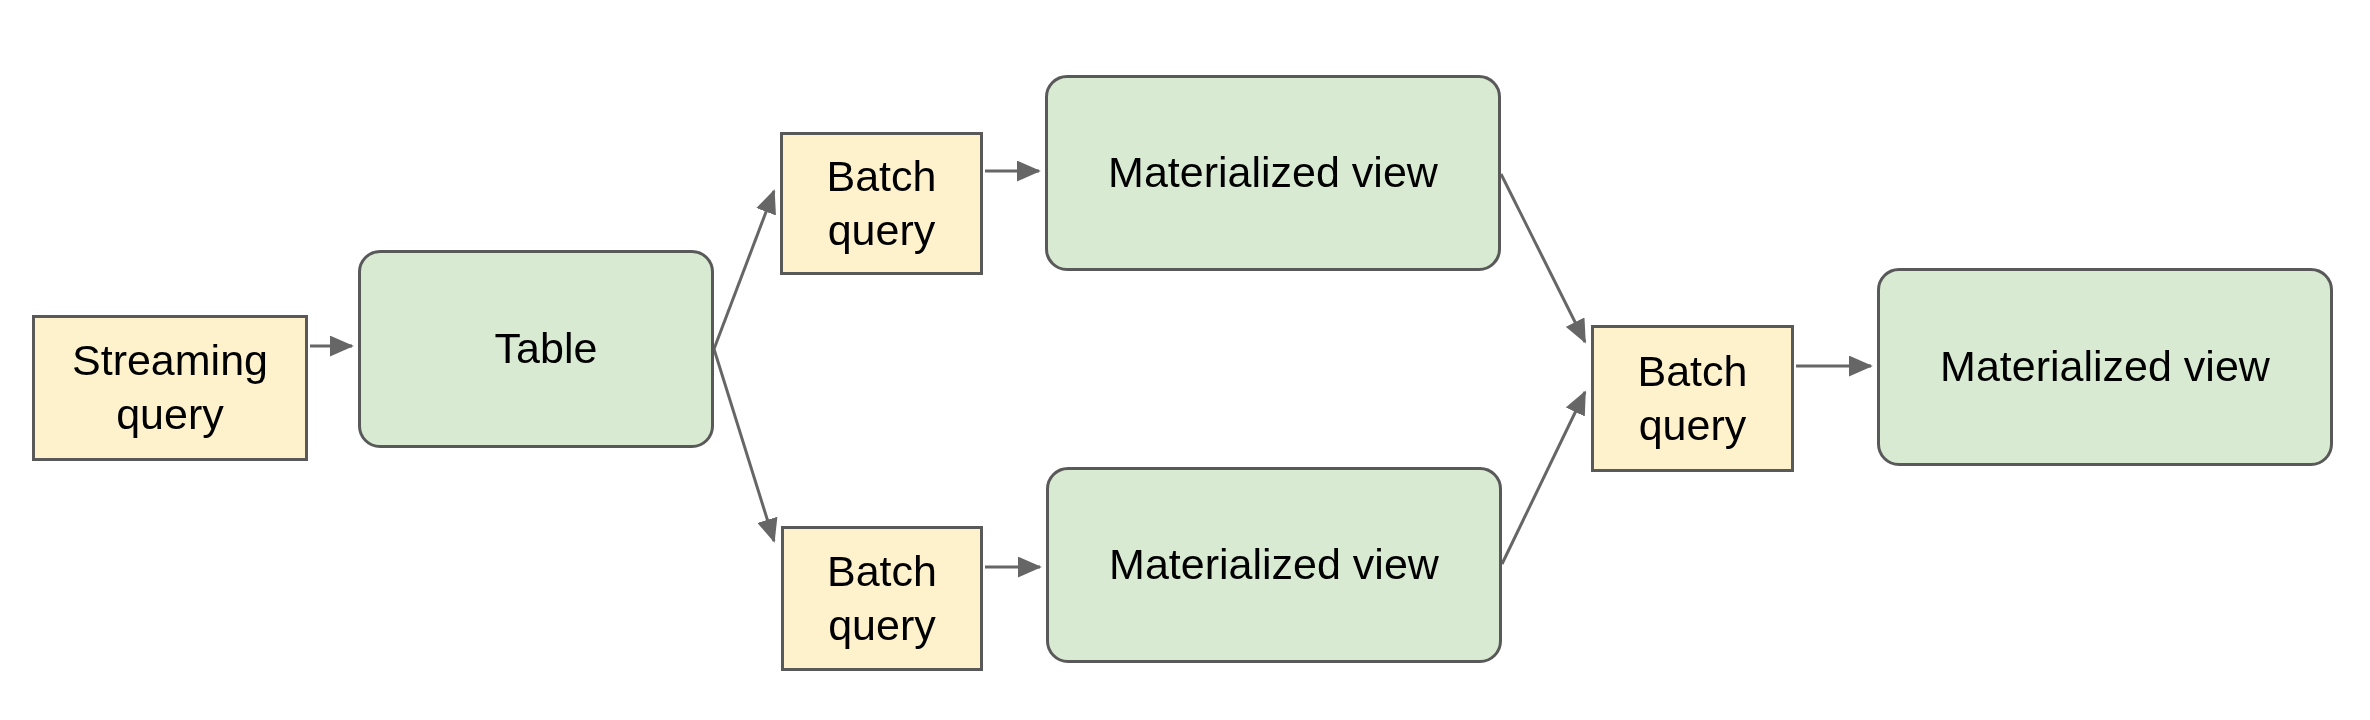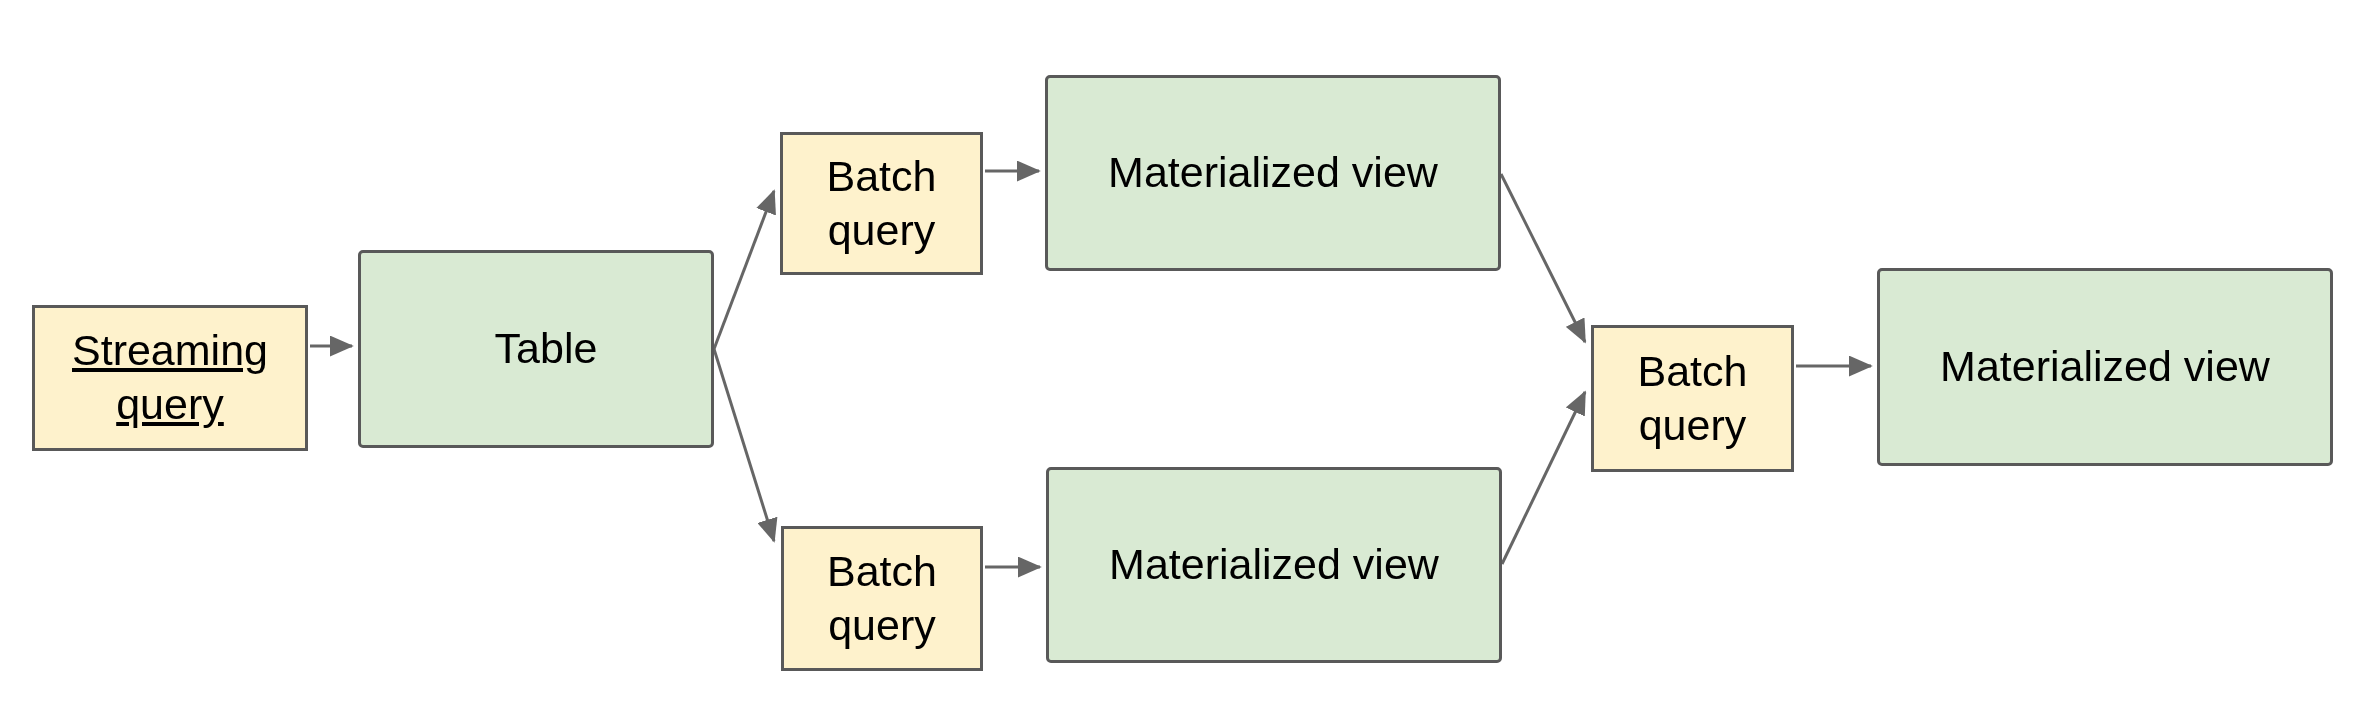--- a/index.html
+++ b/index.html
@@ -41,21 +41,21 @@
     line-height: 1.25;
     border: 3px solid var(--shape-border);
   }
   .node.query {
     background: var(--query-fill);
     border-radius: 0;
     margin-top: 32px;
   }
   .node.view {
     background: var(--view-fill);
-    border-radius: 5px;
+    border-radius: 22px;
     align-items: center;
   }
   .node span { display: block; padding: 0 14px; }
 </style>
 </head>
 <body>
 
 <div class="canvas">
 
   <svg class="edges" viewBox="0 0 2370 720">
@@ -67,21 +67,21 @@
     <line x1="310" y1="346" x2="352" y2="346" marker-end="url(#arrowhead)"></line>
     <line x1="714" y1="349" x2="774" y2="191" marker-end="url(#arrowhead)"></line>
     <line x1="714" y1="349" x2="774" y2="541" marker-end="url(#arrowhead)"></line>
     <line x1="985" y1="171" x2="1039" y2="171" marker-end="url(#arrowhead)"></line>
     <line x1="985" y1="567" x2="1040" y2="567" marker-end="url(#arrowhead)"></line>
     <line x1="1501" y1="174" x2="1585" y2="342" marker-end="url(#arrowhead)"></line>
     <line x1="1502" y1="564" x2="1585" y2="392" marker-end="url(#arrowhead)"></line>
     <line x1="1796" y1="366" x2="1871" y2="366" marker-end="url(#arrowhead)"></line>
   </svg>
 
-  <div class="node query" style="left:32px; top:273px; width:276px; height:146px;text-decoration:underline;">
+  <div class="node query" style="left:32px; top:283px; width:276px; height:146px;">
     <span>Streaming query</span>
   </div>
 
   <div class="node view" style="left:358px; top:250px; width:356px; height:198px;padding-left:20px;">
     <span>Table</span>
   </div>
 
   <div class="node query" style="left:780px; top:100px; width:203px; height:143px;">
     <span>Batch query</span>
   </div>

